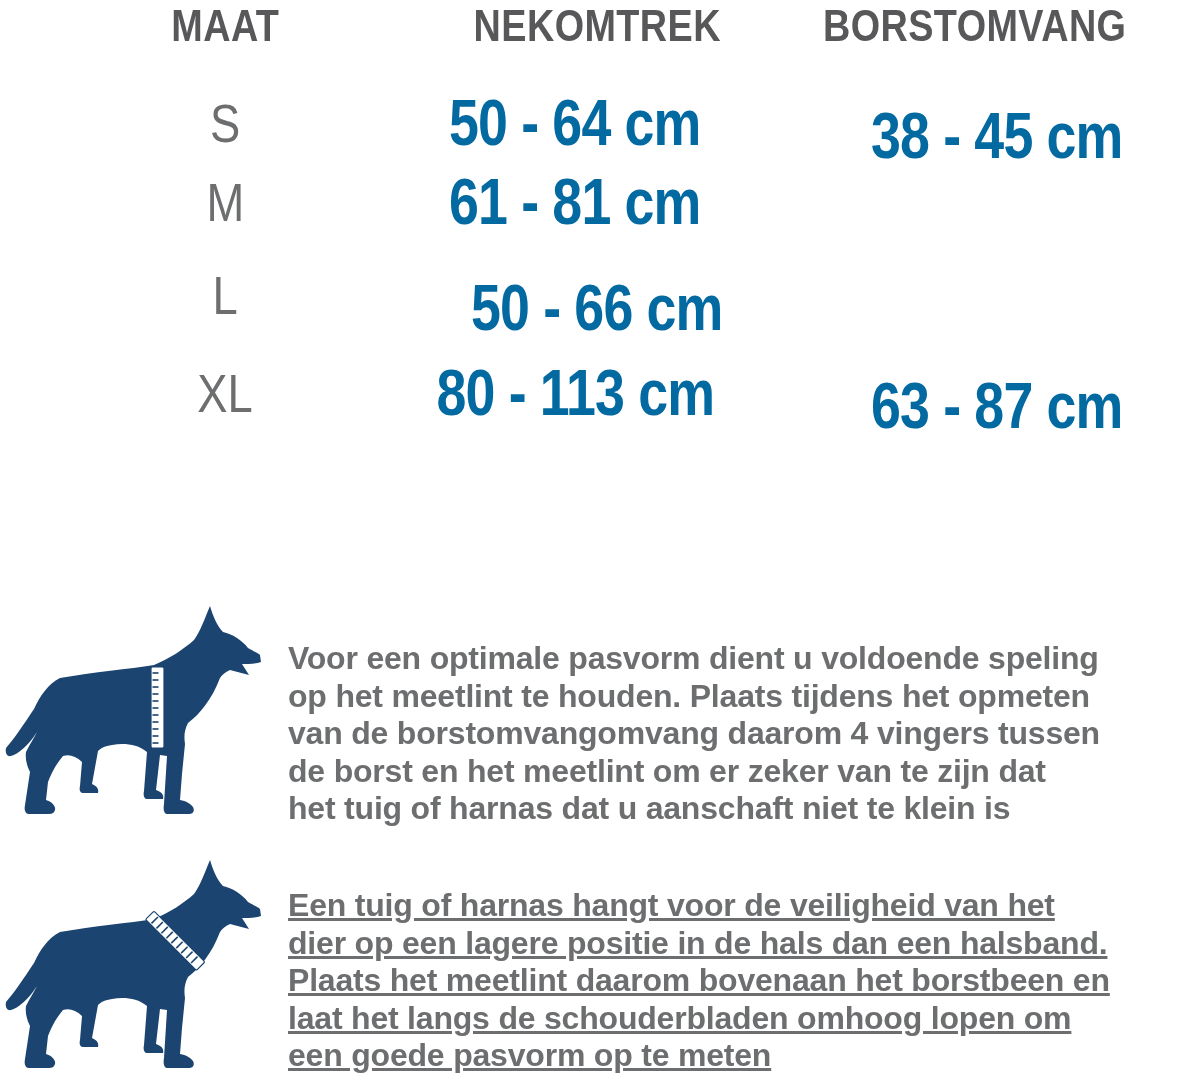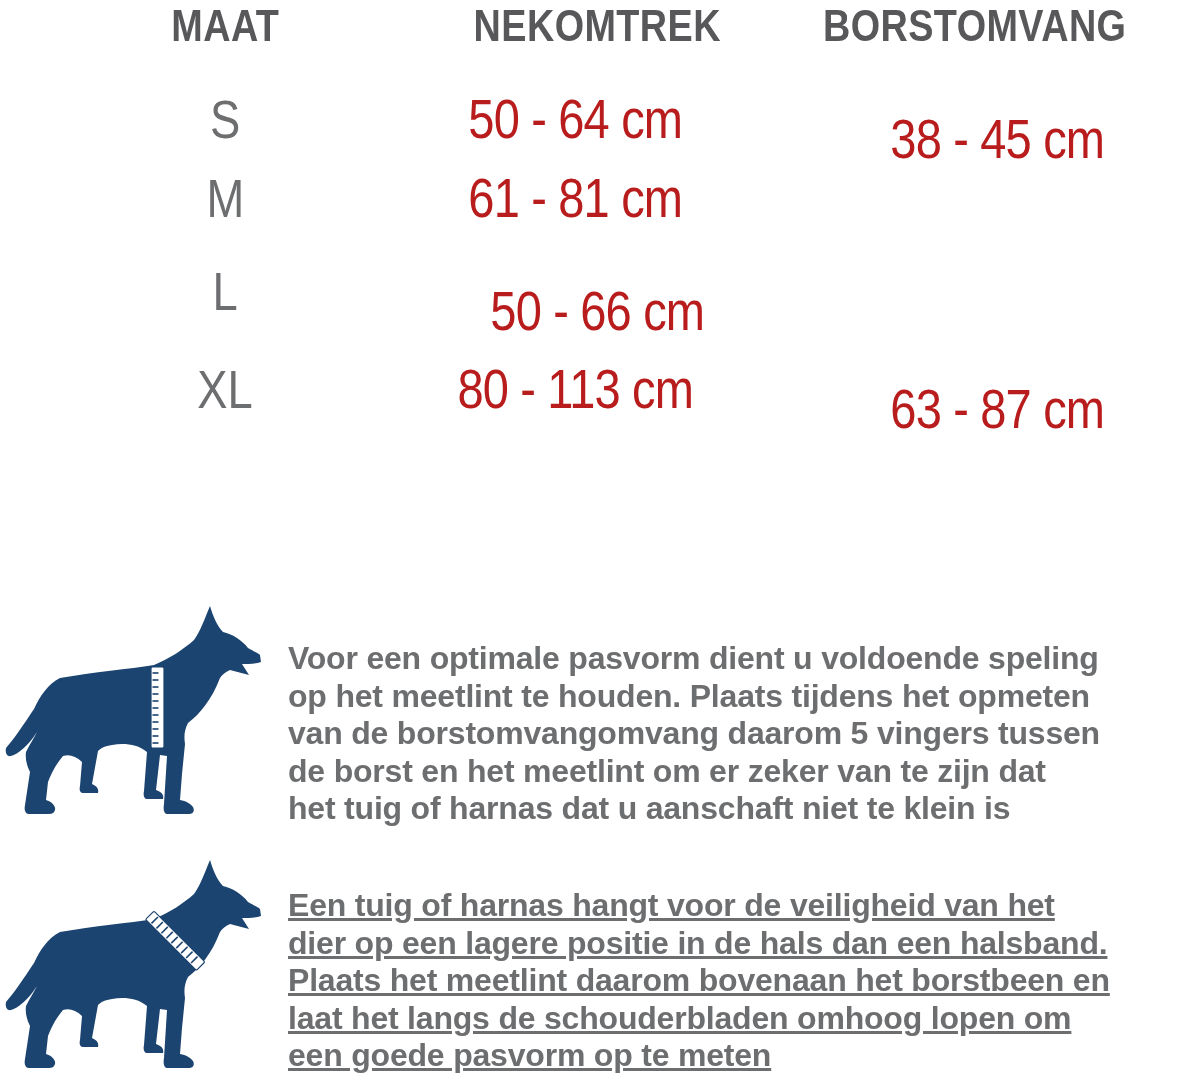--- a/index.html
+++ b/index.html
@@ -13,22 +13,22 @@
     grid-template-columns:400px 380px 420px;align-items:center;
   }
   .tcell{text-align:center;white-space:nowrap;}
   .tcell.c1{padding-left:50px;}
   .tcell.c2{padding-right:30px;}
   .tcell.c3{padding-left:14px;}
   .cond{display:inline-block;transform:scaleX(0.84);transform-origin:50% 50%;}
   .thead-row{top:0;height:48px;}
   .thead-cell{font-size:45px;font-weight:700;color:#58585a;letter-spacing:0.5px;}
   .size-label{font-size:54px;font-weight:400;color:#6d6e70;}
-  .size-value{font-size:56px;font-weight:400;color:#b91c1c;letter-spacing:-1px;}
-  .neck-nudge{position:relative;top:20px;display:inline-block;}
+  .size-value{font-size:64px;font-weight:700;color:#0369a1;letter-spacing:-1px;}
+  .neck-nudge{position:relative;top:13px;display:inline-block;}
   .row-s {top:86px; height:52px;}
   .row-m {top:165px;height:52px;}
   .row-l {top:258px;height:52px;}
   .row-xl{top:356px;height:52px;}
   
   .dog-figure{position:absolute;left:4px;width:262px;height:212px;}
   .dog-figure.fig1{top:604px;}
   .dog-figure.fig2{top:858px;}
   .measure-text{
     position:absolute;left:288px;width:905px;margin:0;
@@ -142,21 +142,21 @@
         <line x1="148.5" y1="118" x2="154.5" y2="118"></line>
         <line x1="148.5" y1="125" x2="154.5" y2="125"></line>
         <line x1="148.5" y1="132" x2="154.5" y2="132"></line>
         <line x1="148.5" y1="139" x2="154.5" y2="139"></line>
       </g>
     </g>
   </svg>
 
   <p class="measure-text text1">Voor een optimale pasvorm dient u voldoende speling
 op het meetlint te houden. Plaats tijdens het opmeten
-van de borstomvangomvang daarom 5 vingers tussen
+van de borstomvangomvang daarom 4 vingers tussen
 de borst en het meetlint om er zeker van te zijn dat
 het tuig of harnas dat u aanschaft niet te klein is</p>
 
   <svg class="dog-figure fig2" viewBox="0 0 262 212" aria-hidden="true">
     <use href="#dog-path" fill="#1c4470"></use>
     <g transform="translate(150,53) rotate(45)">
       <rect x="0" y="0" width="72" height="12" rx="1.5" fill="#ffffff" stroke="#1c4470" stroke-width="1.2"></rect>
       <g stroke="#1c4470" stroke-width="1.6">
         <line x1="7" y1="1.5" x2="7" y2="10.5"></line>
         <line x1="14" y1="1.5" x2="14" y2="10.5"></line>

